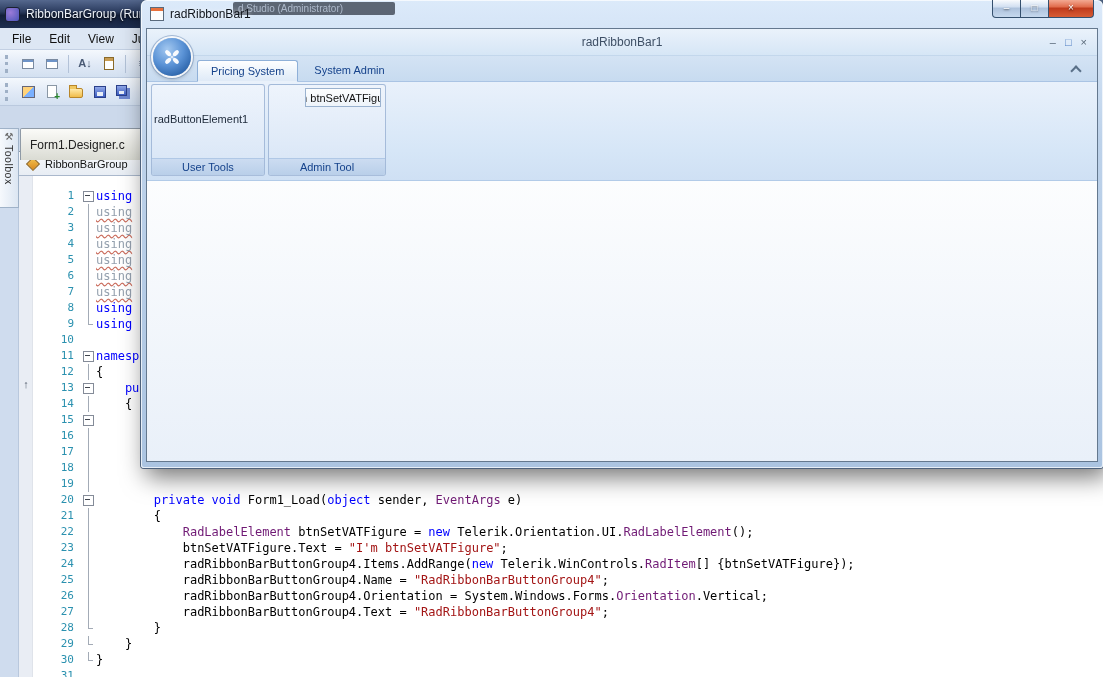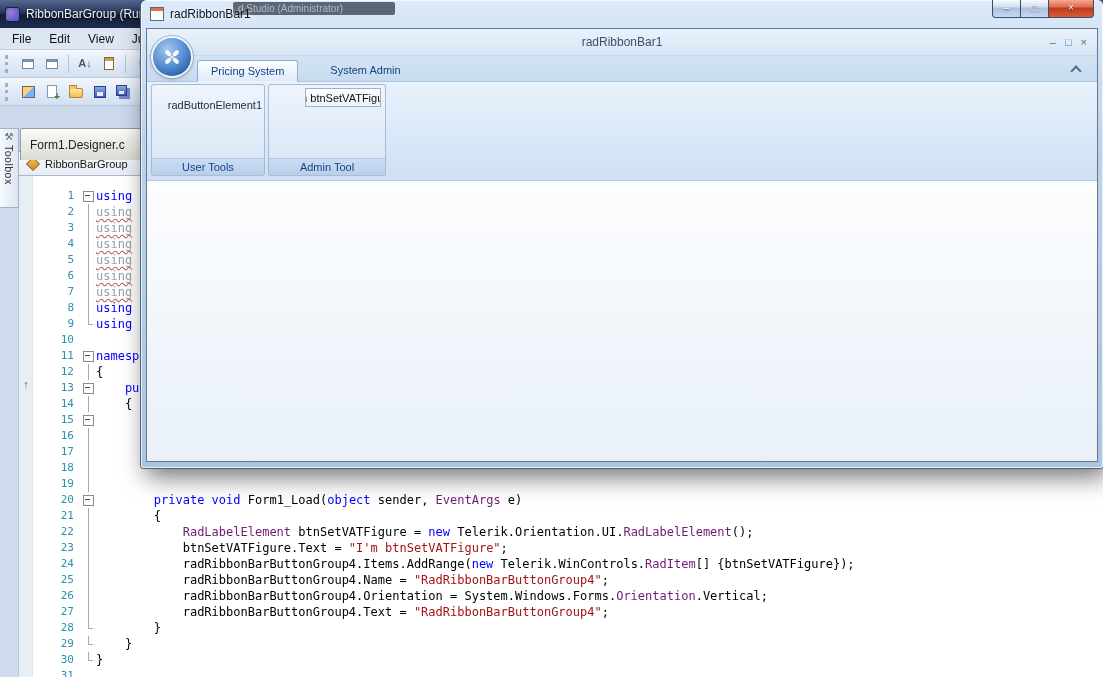--- a/index.html
+++ b/index.html
@@ -137,38 +137,38 @@
 
   .app-btn { position:absolute; left:6px; top:9px; width:38px; height:38px; border-radius:50%;
     background:radial-gradient(circle at 38% 30%, #a3c8f0, #5b93d6 45%, #2e66ac 78%, #1e4f92);
     box-shadow:0 0 0 2px rgba(255,255,255,.9), 0 0 0 3px rgba(120,150,190,.6), 0 2px 5px rgba(0,0,0,.4);
     display:flex; align-items:center; justify-content:center; z-index:5; }
 
   .rb-tabs { position:absolute; left:0; top:27px; width:100%; height:26px;
     background:linear-gradient(#d4e3f4, #c7dbf0); border-bottom:1px solid #aac4e4;
     display:flex; align-items:flex-end; padding-left:50px; }
   .rb-tab { height:22px; padding:0 13px; font-size:11px; color:#15428b;
-    display:flex; align-items:center; margin-right:19px; }
+    display:flex; align-items:center; margin-right:3px; }
   .rb-tab.sel { background:linear-gradient(#fefeff, #eaf2fa 60%, #dfeaf7);
     border:1px solid #8fb0d8; border-bottom:1px solid #e9f1fa; border-radius:3px 3px 0 0; margin-bottom:-1px; }
   .rb-chevron { position:absolute; right:16px; top:36px; width:10px; height:8px; }
   .rb-chevron::before { content:""; position:absolute; left:1px; top:2px; width:6px; height:6px;
     border-left:2px solid #5a7088; border-top:2px solid #5a7088; transform:rotate(45deg); }
 
   .rb-body { position:absolute; left:0; top:53px; width:100%; height:99px;
     background:linear-gradient(#e9f1fb, #d6e6f7 70%, #cfe0f4); border-bottom:1px solid #b2cbe8;
     display:flex; align-items:flex-start; padding:2px 0 0 4px; gap:3px; }
   .rb-group { width:114px; height:92px; border:1px solid rgba(150,175,210,.8); border-radius:3px;
     background:linear-gradient(#eef4fc, #dfeaf8 65%, #d6e4f5); position:relative; }
   .rb-group.g1 { width:118px; }
   .rb-group-footer { position:absolute; left:0; bottom:0; width:100%; height:17px;
     background:linear-gradient(#ccdcf1, #b9cfe9); border-top:1px solid #b0c8e6;
     border-radius:0 0 2px 2px; font-size:11px; color:#15428b;
     display:flex; align-items:center; justify-content:center; }
-  .rb-btn-el { position:absolute; left:2px; top:14px; right:2px; text-align:right;
+  .rb-btn-el { position:absolute; left:2px; top:28px; right:2px; text-align:left;
     font-size:11px; color:#1c2838; }
   .rb-label-el { position:absolute; left:4px; top:3px; right:4px; height:19px;
     background:linear-gradient(#fcfdfe, #eef4fa); border:1px solid #9ab2cf;
     font-size:11px; color:#111; display:flex; align-items:center; justify-content:center;
     white-space:nowrap; overflow:hidden;margin-left:32px; }
   .rw-form { position:absolute; left:0; top:152px; width:100%; bottom:0;
     background:linear-gradient(#fcfdfe, #e9f0f9); }
 </style>
 </head>
 <body>

